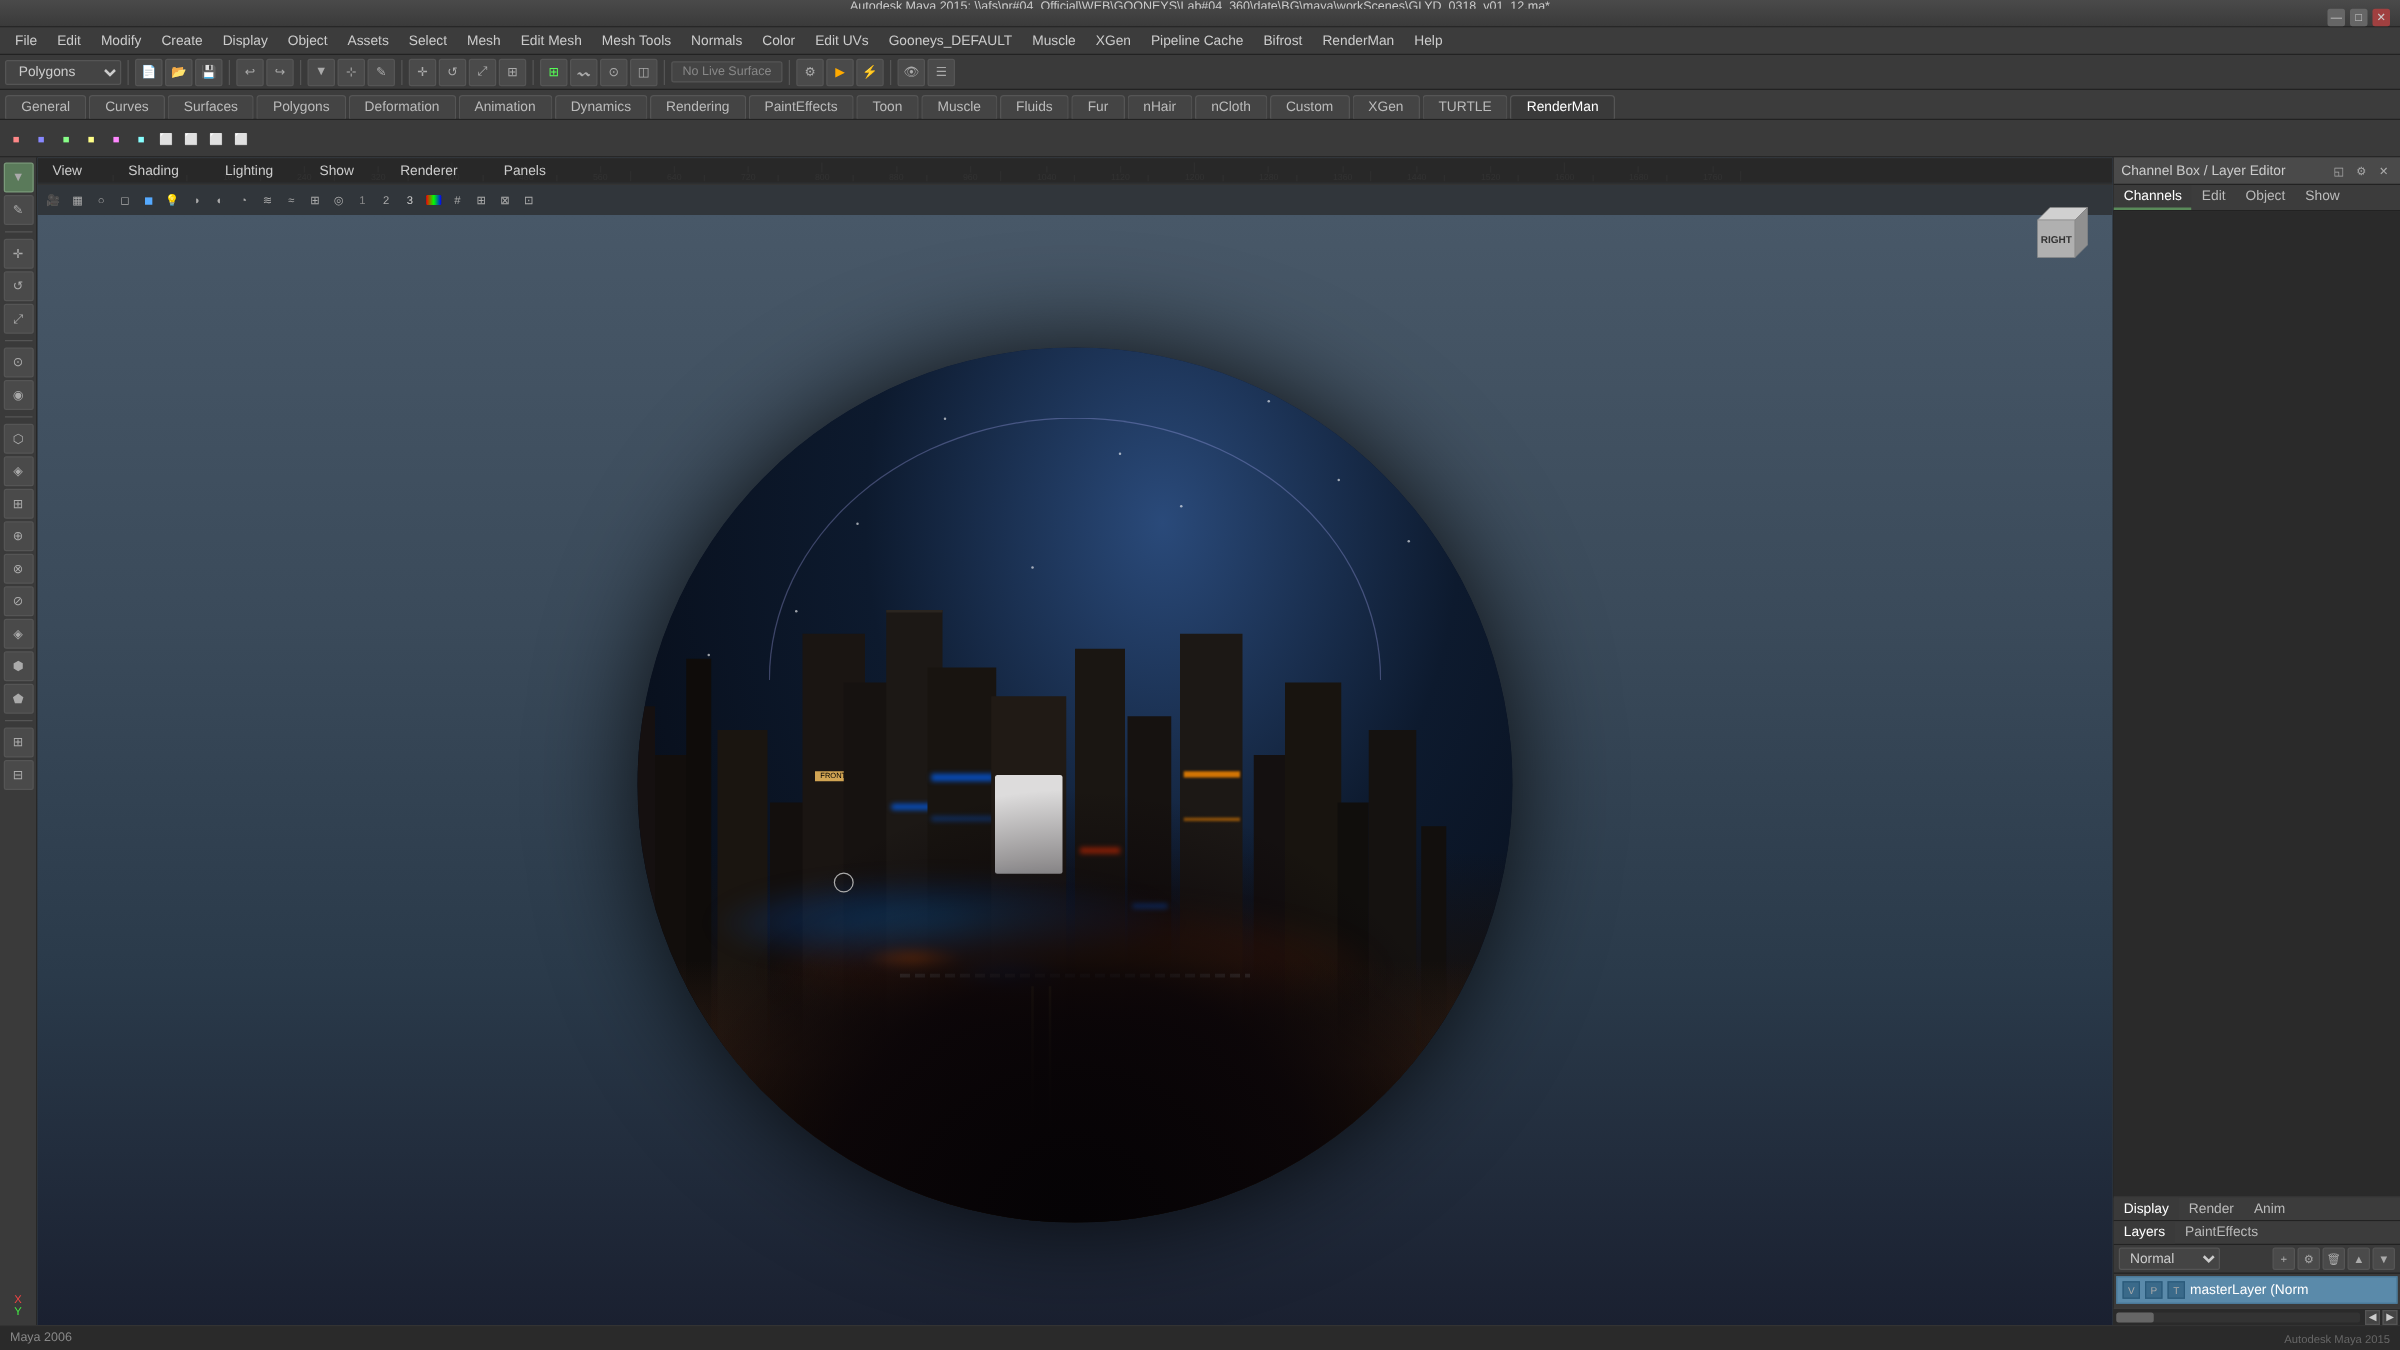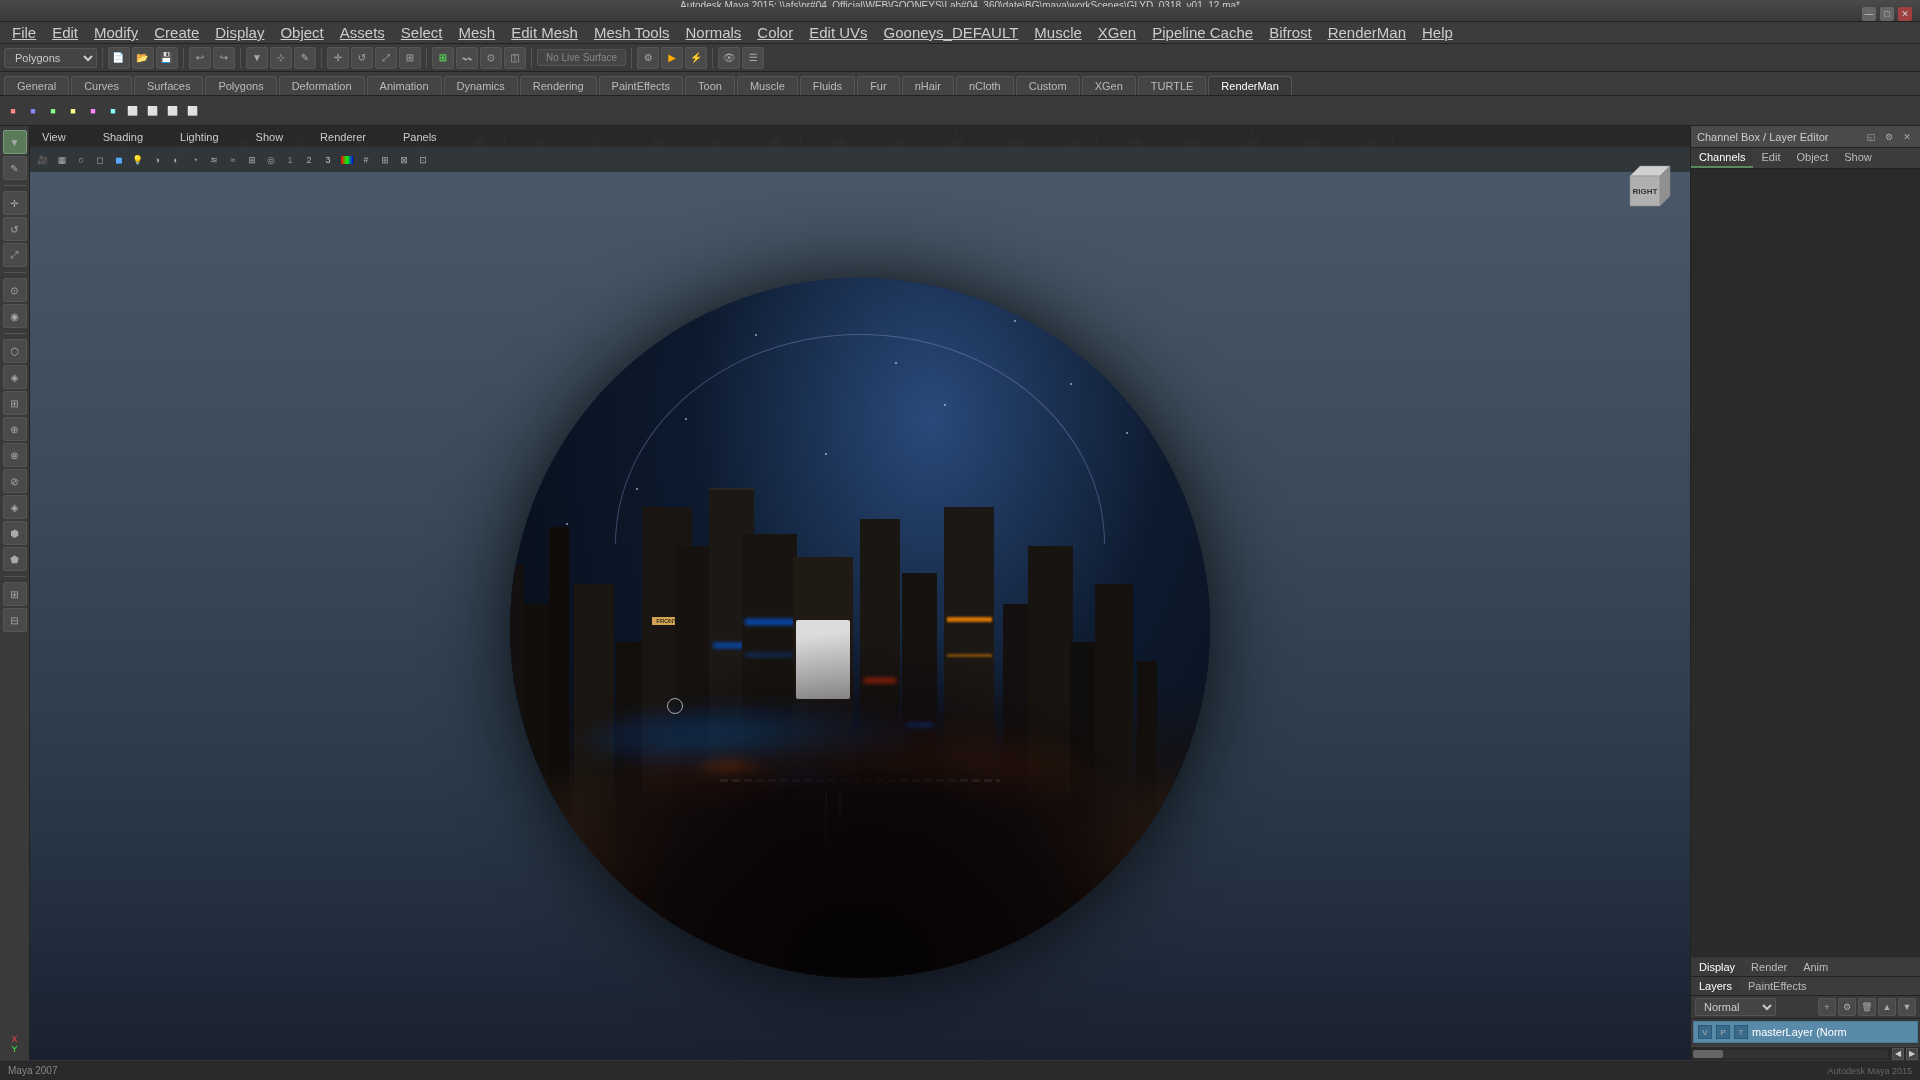--- a/index.html
+++ b/index.html
@@ -15,21 +15,21 @@
     #title-bar span { color: #ccc; font-size: 11px; }
     #title-bar .win-controls { margin-left: auto; display: flex; gap: 4px; }
     #title-bar .win-btn { width: 14px; height: 14px; border-radius: 2px; background: #666; display: flex; align-items: center; justify-content: center; font-size: 9px; cursor: pointer; }
 
     
     #menu-bar {
       width: 100%; height: 22px; background: #3c3c3c;
       display: flex; align-items: center; padding: 0 4px;
       border-bottom: 1px solid #222;
     }
-    .menu-item { padding: 2px 8px; color: #ccc; font-size: 15px; cursor: pointer; white-space: nowrap; text-decoration: underline; }
+    .menu-item { padding: 2px 8px; color: #ccc; font-size: 11px; cursor: pointer; white-space: nowrap; }
 
     
     #toolbar1 {
       width: 100%; height: 28px; background: #3a3a3a;
       display: flex; align-items: center; padding: 0 4px; gap: 2px;
       border-bottom: 1px solid #222;
     }
     .tb-btn {
       width: 22px; height: 22px; background: #4a4a4a; border: 1px solid #555;
       border-radius: 2px; display: flex; align-items: center; justify-content: center;
@@ -878,17 +878,17 @@
           <div style="width:12px;height:12px;background:#444;border:1px solid #555;font-size:8px;display:flex;align-items:center;justify-content:center;cursor:pointer;">◀</div>
           <div style="width:12px;height:12px;background:#444;border:1px solid #555;font-size:8px;display:flex;align-items:center;justify-content:center;cursor:pointer;">▶</div>
         </div>
       </div>
     </div>
   </div>
 
 </div>
 
 <div id="status-bar">
-  <span>Maya 2007</span>
+  <span>Maya 2006</span>
   <div style="flex:1;"></div>
 
   <span style="color:#666;font-size:9px;">Autodesk Maya 2015</span>
 </div>
 
 </body></html>

